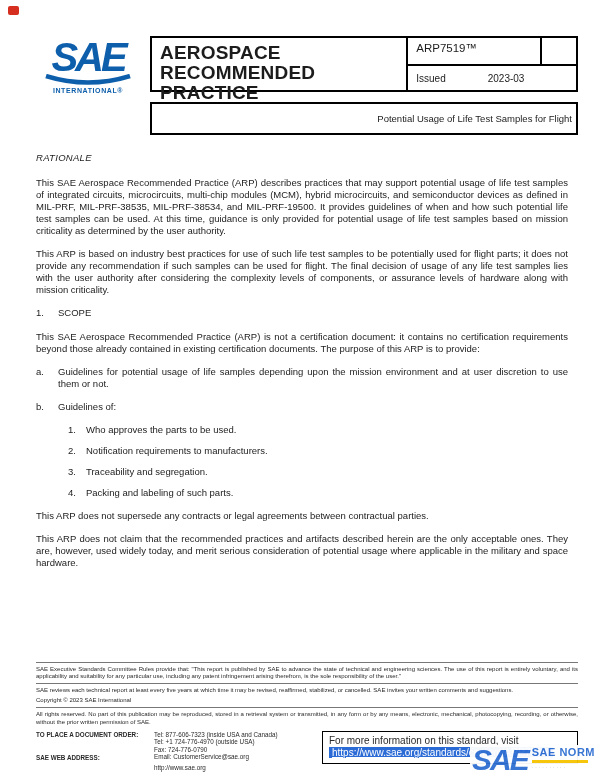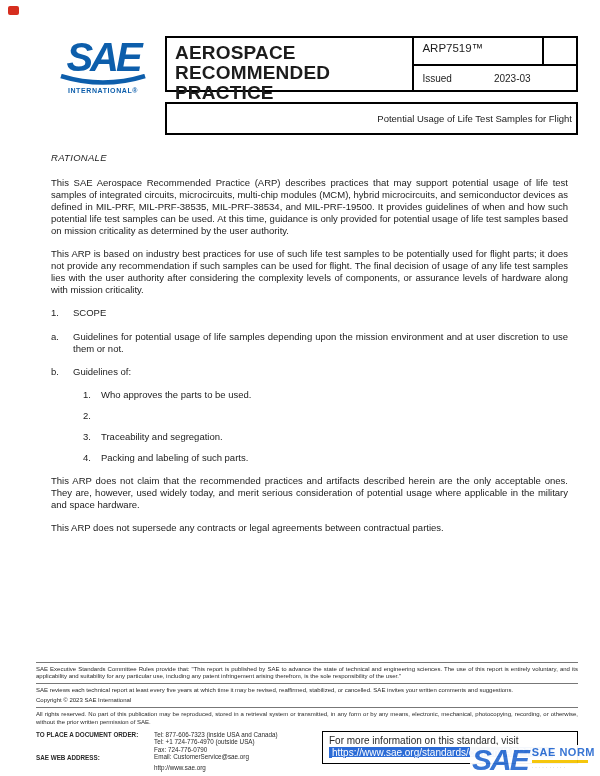--- a/index.html
+++ b/index.html
@@ -1,20 +1,20 @@
 <!DOCTYPE html>
 <html><head>
 <meta charset="utf-8">
 <style>
   * { margin:0; padding:0; box-sizing:border-box; }
   html,body { background:#e8e8e8; }
   .page {
     position:relative; width:600px; height:776px; margin:0 auto;
     background:#ffffff; overflow:hidden;
-    font-family:"Liberation Sans", sans-serif; color:#1c1c1c;padding-left:15px;
+    font-family:"Liberation Sans", sans-serif; color:#1c1c1c;
   }
   
   .corner-mark { position:absolute; top:6px; left:8px; width:11px; height:9px; background:#d62e1f; border-radius:2px; }
 
   
   .header { display:flex; align-items:flex-start; padding:36px 22px 0 38px; gap:12px; }
   .logo { width:100px; text-align:center; flex:none; padding-top:2px; }
   .sae-word { color:#0d5eab; font-weight:bold; font-style:italic; font-size:40px; line-height:38px; letter-spacing:-3px; }
   .sae-swoosh { display:block; margin:-2px auto 1px; }
   .sae-sub { color:#0d5eab; font-size:7px; font-weight:bold; letter-spacing:.6px; }
@@ -101,49 +101,51 @@
     <div class="rationale">RATIONALE</div>
 
     <p class="para">This SAE Aerospace Recommended Practice (ARP) describes practices that may support potential usage of life test samples of integrated circuits, microcircuits, multi-chip modules (MCM), hybrid microcircuits, and semiconductor devices as defined in MIL-PRF, MIL-PRF-38535, MIL-PRF-38534, and MIL-PRF-19500. It provides guidelines of when and how such potential life test samples can be used. At this time, guidance is only provided for potential usage of life test samples based on mission criticality as determined by the user authority.</p>
     <p class="para">This ARP is based on industry best practices for use of such life test samples to be potentially used for flight parts; it does not provide any recommendation if such samples can be used for flight. The final decision of usage of any life test samples lies with the user authority after considering the complexity levels of components, or assurance levels of hardware along with mission criticality.</p>
 
     <div class="hrow">
       <span class="lab">1.</span>
       <span>SCOPE</span>
     </div>
 
+    <p class="para">This SAE Aerospace Recommended Practice (ARP) is not a certification document: it contains no certification requirements beyond those already contained in existing certification documents. The purpose of this ARP is to provide:</p>
 
     <div class="litem">
       <span class="lab">a.</span>
       <span>Guidelines for potential usage of life samples depending upon the mission environment and at user discretion to use them or not.</span>
     </div>
 
     <div class="litem">
       <span class="lab">b.</span>
       <span>Guidelines of:</span>
     </div>
 
     <div class="sub">
       <span class="lab">1.</span>
       <span>Who approves the parts to be used.</span>
     </div>
     <div class="sub">
       <span class="lab">2.</span>
+      <span>Notification requirements to manufacturers.</span>
     </div>
     <div class="sub">
       <span class="lab">3.</span>
       <span>Traceability and segregation.</span>
     </div>
     <div class="sub" style="margin-bottom:11px;">
       <span class="lab">4.</span>
       <span>Packing and labeling of such parts.</span>
     </div>
 
+    <p class="para">This ARP does not supersede any contracts or legal agreements between contractual parties.</p>
     <p class="para">This ARP does not claim that the recommended practices and artifacts described herein are the only acceptable ones. They are, however, used widely today, and merit serious consideration of potential usage where applicable in the military and space hardware.</p>
-    <p class="para">This ARP does not supersede any contracts or legal agreements between contractual parties.</p>
   </div>
 
   <div class="footer">
     <div class="hr"></div>
     <p class="legal">SAE Executive Standards Committee Rules provide that: "This report is published by SAE to advance the state of technical and engineering sciences. The use of this report is entirely voluntary, and its applicability and suitability for any particular use, including any patent infringement arising therefrom, is the sole responsibility of the user."</p>
     <div class="hr"></div>
     <p class="legal">SAE reviews each technical report at least every five years at which time it may be revised, reaffirmed, stabilized, or cancelled. SAE invites your written comments and suggestions.</p>
     <p style="margin-top:2px;">Copyright © 2023 SAE International</p>
     <div class="hr"></div>
     <p class="legal">All rights reserved. No part of this publication may be reproduced, stored in a retrieval system or transmitted, in any form or by any means, electronic, mechanical, photocopying, recording, or otherwise, without the prior written permission of SAE.</p>

